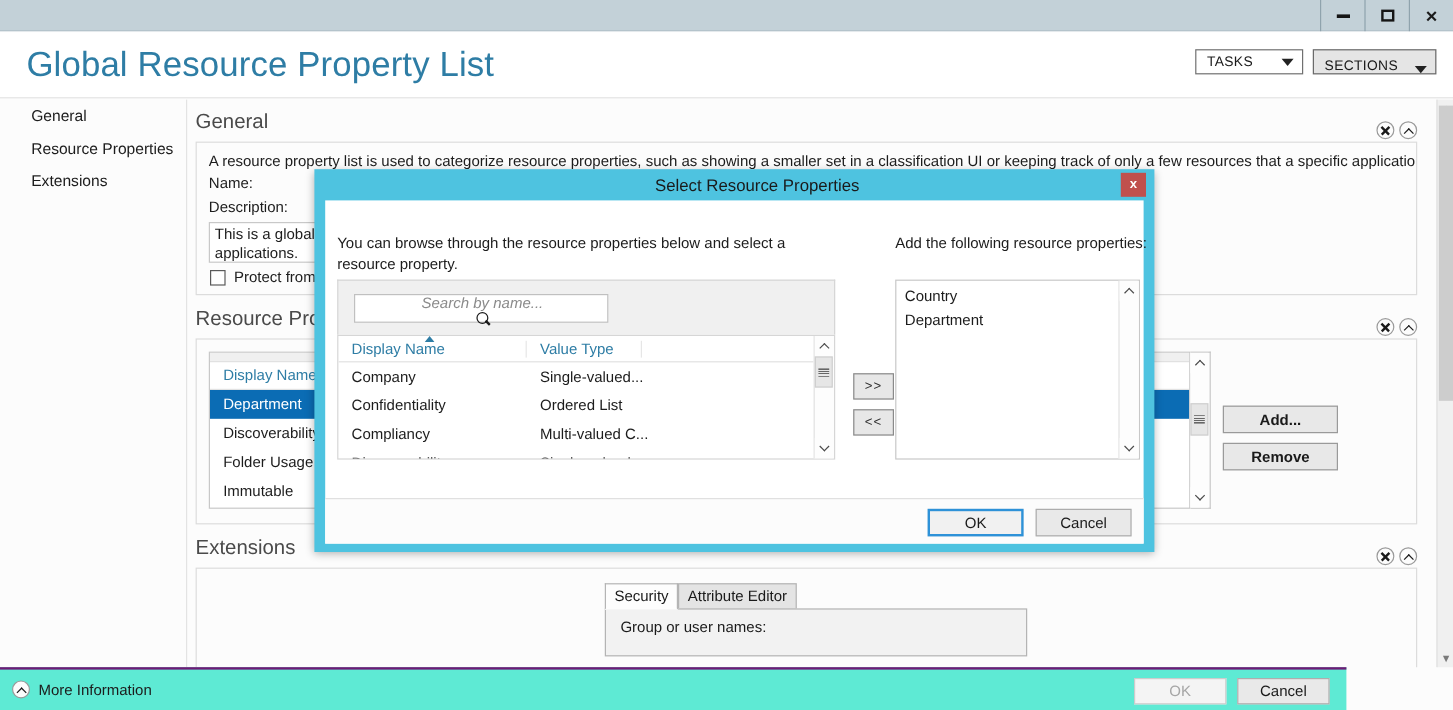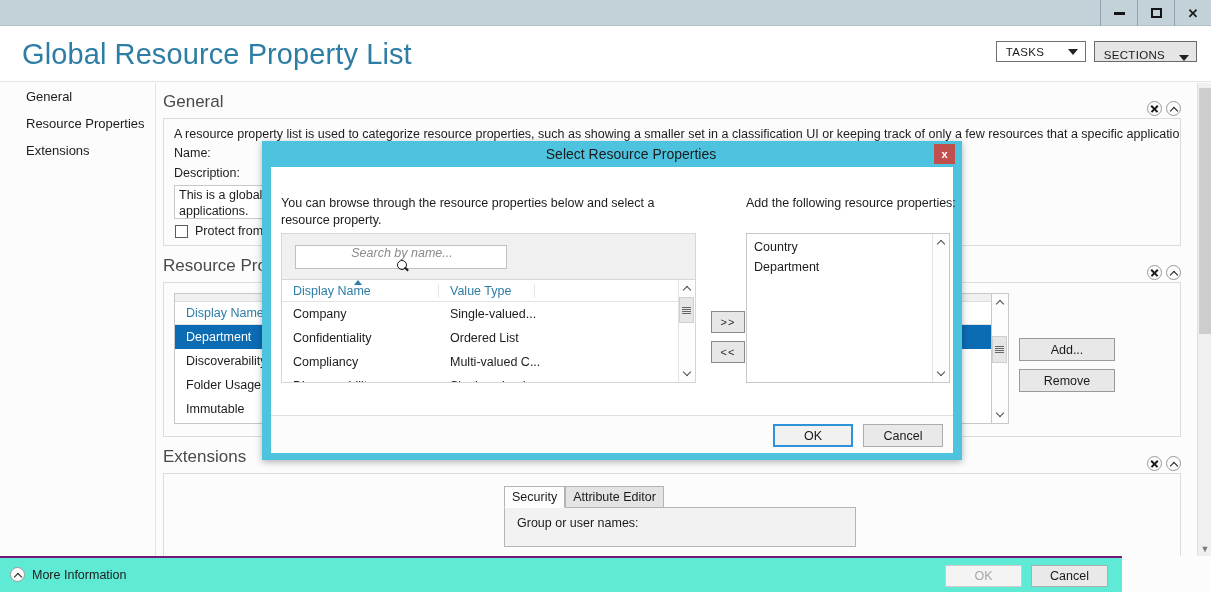--- a/index.html
+++ b/index.html
@@ -296,20 +296,21 @@
     padding-top: 45px;
   }
   .btn {
     width: 96px; height: 23px;
     border: 1px solid #9a9a9a;
     background: #e8e8e8;
     font-size: 12.5px;
     color: #1a1a1a;
     display: flex; align-items: center; justify-content: center;
     font-family: "Liberation Sans", sans-serif;
+    font-weight: bold;
   }
 
   
   .ext-panel {
     height: 120px;
     overflow: hidden;
     position: relative;
   }
   .tabstrip {
     position: absolute;

